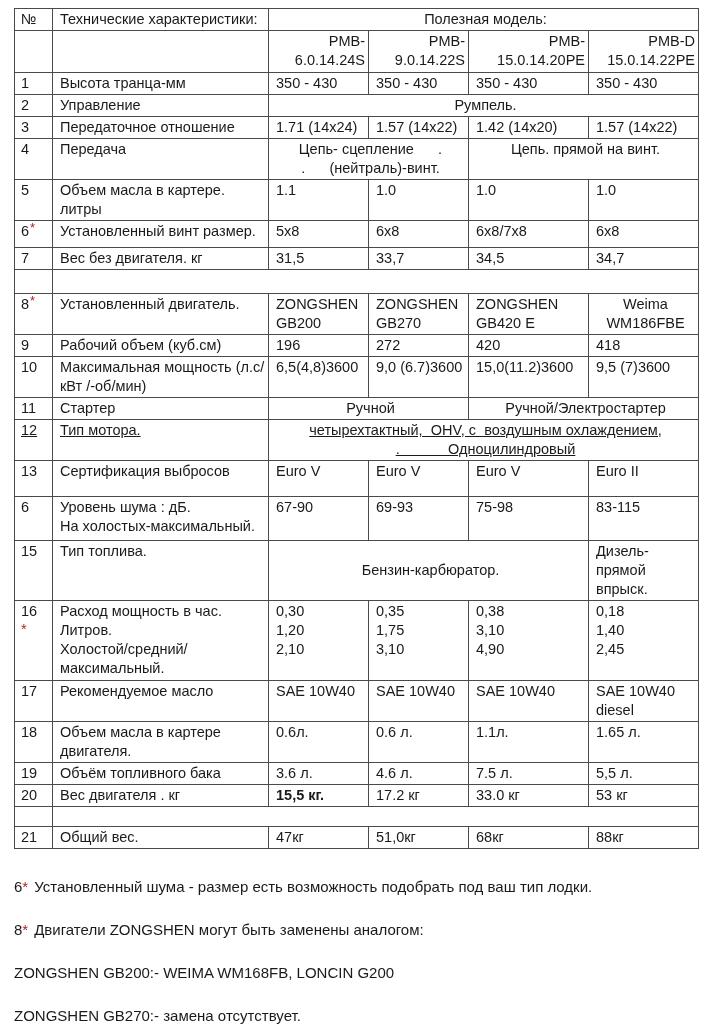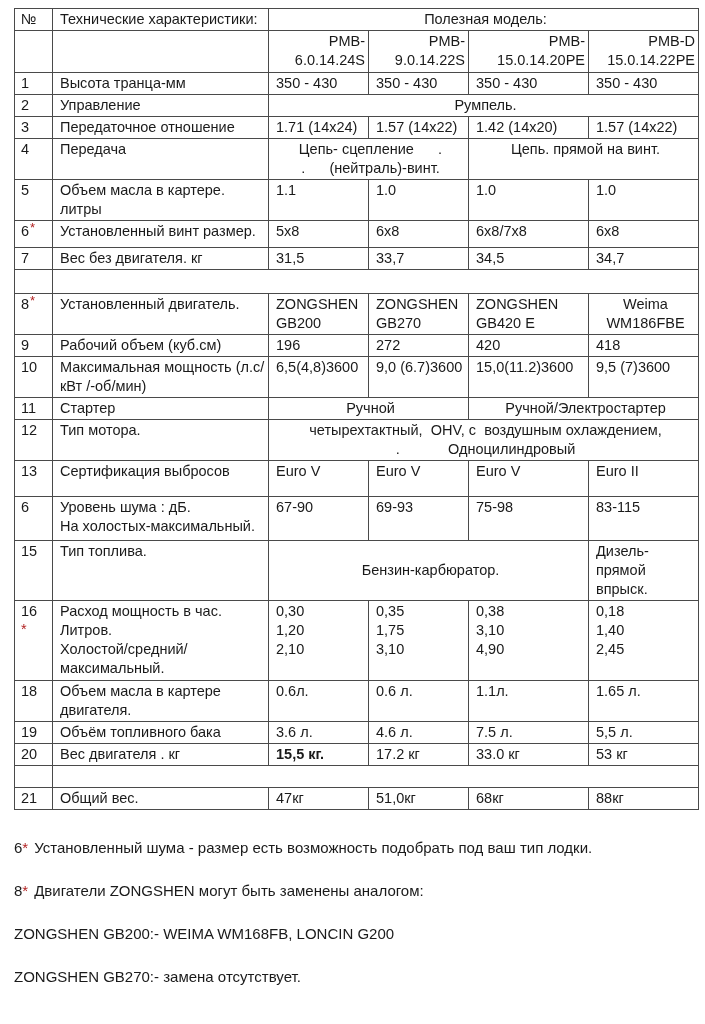--- a/index.html
+++ b/index.html
@@ -35,21 +35,21 @@
   .star { color: #b22222; }
   .star.sup { position: relative; top: -4px; font-size: 13px; margin-left: 1px; }
   .star.below { display: block; line-height: 16px; }
   thead tr:nth-child(1) { height: 22px; }
   thead tr:nth-child(2) { height: 42px; text-align: right; }
   tbody tr { height: 22px; }
   tbody tr:nth-child(4)  { height: 40px; }
   tbody tr:nth-child(6)  { height: 27px; }
   tbody tr:nth-child(8)  { height: 24px; }
   tbody tr:nth-child(9)  { height: 38px; }
-  tbody tr:nth-child(13) { height: 38px; }
+  tbody tr:nth-child(13) { height: 38px; text-decoration: underline; }
   tbody tr:nth-child(14) { height: 36px; }
   tbody tr:nth-child(15) { height: 44px; }
   tbody tr:nth-child(16) { height: 58px; }
   tbody tr:nth-child(17) { height: 80px; padding-left: 40px; }
   tbody tr:nth-child(22) { height: 20px; }
   .footnotes {
     margin: 28px 0 0 14px;
     font-size: 15px;
     line-height: 20px;
   }
@@ -224,20 +224,29 @@
 1,75
 3,10</td>
           <td class="cell pre">0,38
 3,10
 4,90</td>
           <td class="cell pre">0,18
 1,40
 2,45</td>
         </tr>
         <tr>
+          <td class="cell c-num"><span>17</span></td>
+          <td class="cell pre">Рекомендуемое масло</td>
+          <td class="cell pre">SAE 10W40</td>
+          <td class="cell pre">SAE 10W40</td>
+          <td class="cell pre">SAE 10W40</td>
+          <td class="cell pre">SAE 10W40
+diesel</td>
+        </tr>
+        <tr>
           <td class="cell c-num"><span>18</span></td>
           <td class="cell pre">Объем масла в картере
 двигателя.</td>
           <td class="cell pre">0.6л.</td>
           <td class="cell pre">0.6 л.</td>
           <td class="cell pre">1.1л.</td>
           <td class="cell pre">1.65 л.</td>
         </tr>
         <tr>
           <td class="cell c-num"><span>19</span></td>

